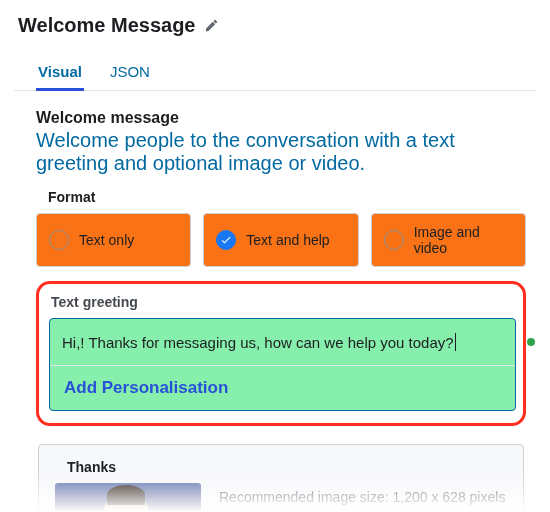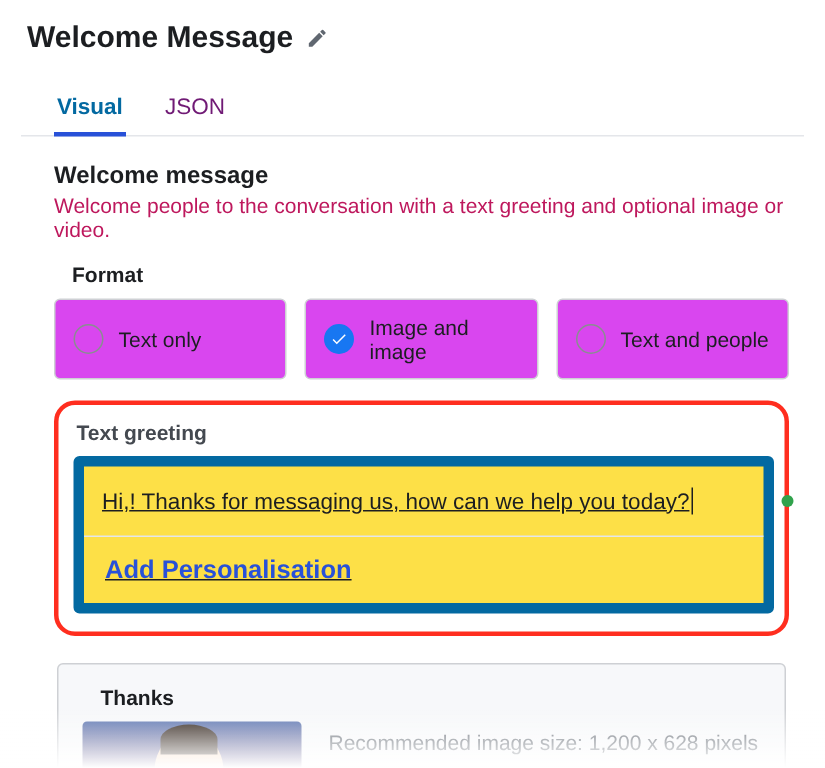--- a/index.html
+++ b/index.html
@@ -9,50 +9,50 @@
     color: #1c1e21;
     background: #fff;
     width: 550px;
     font-size: 14px;
   }
   .page { padding: 10px 14px 0 14px; }
   .title-row { display: flex; align-items: center; gap: 8px; margin: 4px 0 14px 4px; }
   .title-row h1 { font-size: 20px; font-weight: 700; margin: 0; }
   .edit-icon { color: #606770; display:inline-flex; }
   .tabs { display: flex; gap: 28px; border-bottom: 1px solid #e4e6ea; padding: 0 0 0 24px; }
-  .tab { padding: 12px 0 10px 0; font-size: 15px; color: #701a75; cursor: pointer; position: relative; }
+  .tab { padding: 12px 0 10px 0; font-size: 15px; color: #0369a1; cursor: pointer; position: relative; }
   .tab.active { color: #0369a1; font-weight: 700; }
   .tab.active::after {
     content: ""; position: absolute; left: -2px; right: -2px; bottom: -1px;
     height: 3px; background: #2851d8;
   }
   .section { padding: 18px 10px 0 22px; }
   .section h2 { font-size: 16px; font-weight: 700; margin: 0 0 2px 0; }
-  .section .sub { color: #be185d; font-size: 14px; margin: 0 0 14px 0; }
+  .section .sub { color: #0369a1; font-size: 20px; margin: 0 0 14px 0; }
   .label { font-weight: 700; font-size: 14px; margin: 4px 0 8px 0; padding-left: 12px; }
   .format-row { display: flex; gap: 12px; margin-bottom: 14px; }
   .format-opt {
     flex: 1; display: flex; align-items: center; gap: 10px;
     border: 1px solid #ced0d4; border-radius: 4px; padding: 10px 12px;
-    cursor: pointer; background: #d946ef;
+    cursor: pointer; background: #f97316;
   }
   .radio {
     width: 20px; height: 20px; border-radius: 50%; border: 1.5px solid #8a8d91;
     display: inline-flex; align-items: center; justify-content: center; flex-shrink: 0;
   }
   .radio.checked { border-color: #1877f2; background: #1877f2; }
   .radio.checked svg { display: block; }
   .radio svg { display: none; }
   .callout {
     border: 3px solid #ff2e1f; border-radius: 14px;
     padding: 10px 7px 12px 10px; position: relative;
   }
   .field-label { font-weight: 700; color: #444950; font-size: 14px; margin: 0 0 8px 2px; }
   .greeting-card {
-    border: 7px solid #0369a1; border-radius: 4px; background: #fde047; text-decoration: underline;
+    border: 1px solid #0369a1; border-radius: 4px; background: #86efac;
   }
   .greeting-text {
     padding: 14px 12px; display: flex; align-items: center; flex-wrap: wrap;
     font-size: 15px; color: #1c1e21; position: relative;
   }
   .chip {
     display: inline-flex; align-items: center; gap: 4px;
     border: 1px solid #1877f2; color: #1877f2; border-radius: 3px;
     padding: 1px 6px; font-size: 14px; margin: 0 2px;
   }
@@ -129,27 +129,27 @@
           
         </span>
         <span>Text only</span>
       </div>
       <div class="format-opt">
         <span class="radio checked">
           <svg width="12" height="12" viewBox="0 0 24 24">
               <path fill="#fff" d="M9 16.17 4.83 12l-1.42 1.41L9 19 21 7l-1.41-1.41z"></path>
             </svg>
         </span>
-        <span>Image and image</span>
+        <span>Text and help</span>
       </div>
       <div class="format-opt">
         <span class="radio">
           
         </span>
-        <span>Text and people</span>
+        <span>Image and video</span>
       </div>
     </div>
 
     <div class="callout">
       <div class="field-label">Text greeting</div>
       <div class="greeting-card">
         <div class="greeting-text" style="position:relative;">
           <span>Hi, </span>
           <span>! Thanks for messaging us, how can we help you today?</span>
           <span class="caret"></span>

